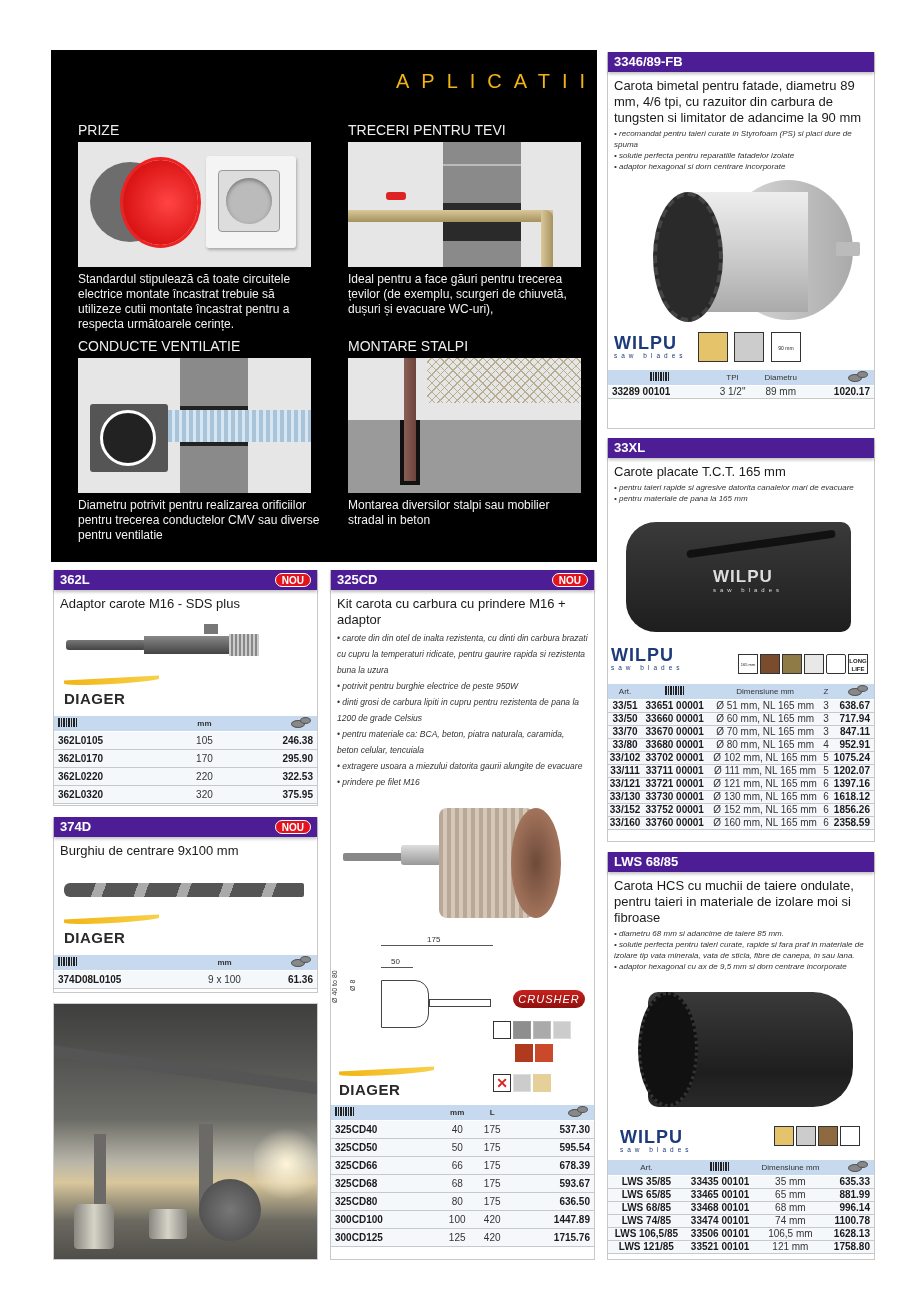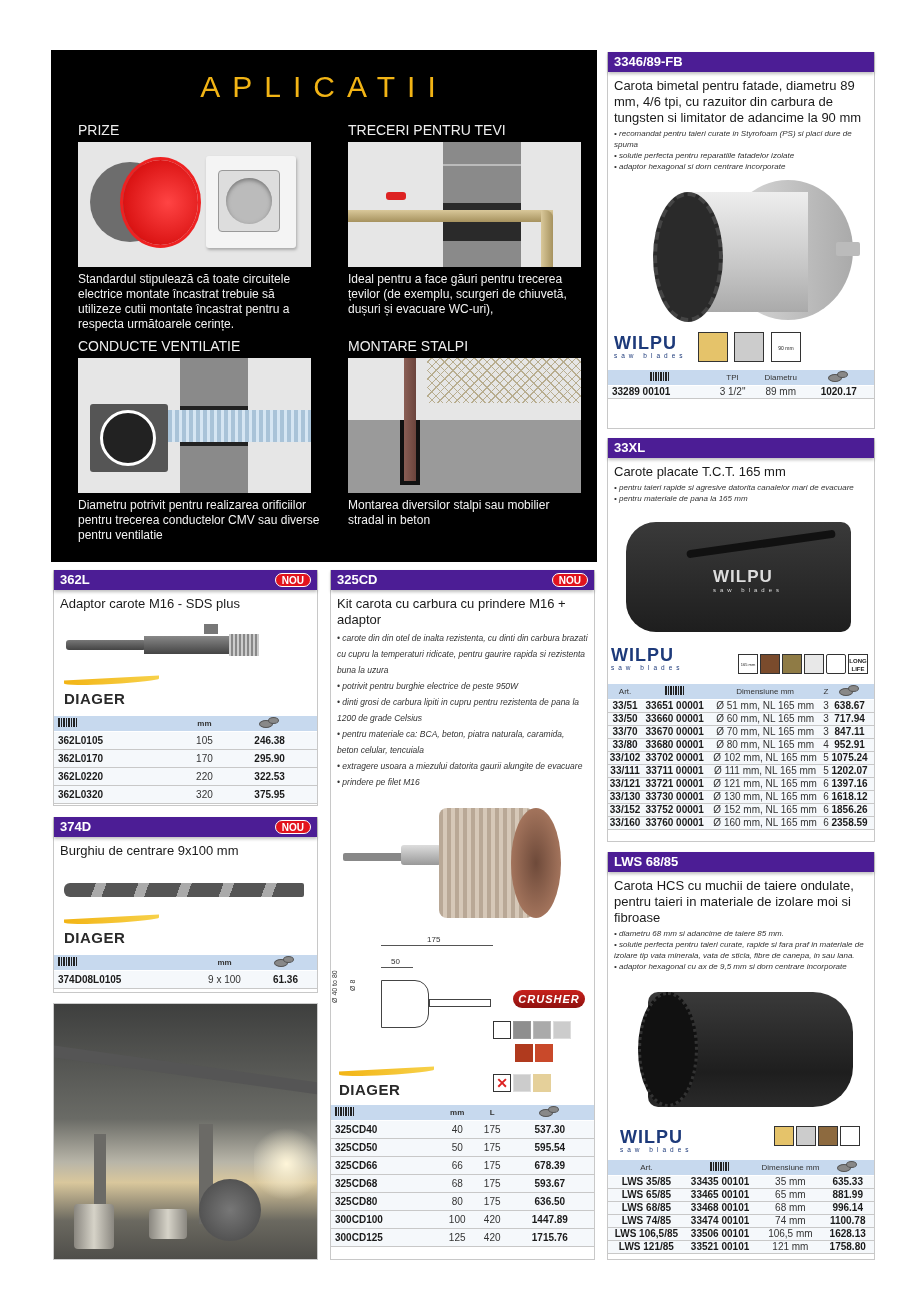--- a/index.html
+++ b/index.html
@@ -1,35 +1,35 @@
 <!DOCTYPE html>
 <html><head>
 <meta charset="utf-8">
 <style>
 *{box-sizing:border-box;margin:0;padding:0}
 body{width:920px;height:1301px;background:#fff;position:relative;font-family:"Liberation Sans",sans-serif;color:#1a1a1a;overflow:hidden}
 .abs{position:absolute}
 
 #apl{left:51px;top:50px;width:546px;height:512px;background:#000;color:#fff}
-#apl .title{position:absolute;left:0;right:0;top:20px;text-align:center;color:#f2b415;font-size:30px;letter-spacing:12px;font-weight:300}
+#apl .title{position:absolute;left:0;right:0;top:20px;text-align:right;color:#f2b415;font-size:20px;letter-spacing:12px;font-weight:300}
 #apl .sec-h{position:absolute;font-size:14px;color:#eee;text-transform:uppercase}
 #apl .pic{position:absolute;background:#e6e6e6;overflow:hidden}
 #apl .desc{position:absolute;font-size:12px;line-height:15px;color:#f2f2f2}
 
 .card{position:absolute;background:#fff;border:1px solid #c8c8c8;border-top:none}
 .card .hdr{height:20px;background:#4c1d95;color:#fff;font-weight:bold;font-size:13px;line-height:20px;padding-left:6px;position:relative;box-shadow:0 2px 3px rgba(0,0,0,.25)}
 .nou{position:absolute;right:6px;top:3px;height:14px;line-height:14px;padding:0 6px;border-radius:7px;background:#e2131d;color:#fff;font-size:10px;font-weight:bold;border:1px solid #fff}
 .ptitle{font-weight:normal;font-size:13px;line-height:16px;padding:6px 6px 2px;color:#1a1a1a}
 .bul{font-style:italic;font-size:8px;line-height:11px;color:#333;padding:0 6px}
 .bul.lg{font-size:8.5px;line-height:16px}
 table{border-collapse:collapse;width:100%}
 th{background:#c7d9ee;font-weight:normal;font-size:8px;color:#333;height:15px;border-bottom:1px solid #fff}
 td{font-size:10px;height:13px;border-bottom:1px solid #c8c8c8;color:#333;background:#f5f8fb}
 td.b{font-weight:bold;color:#1a1a1a}
-td.r,th.r{text-align:center;padding-right:4px}
+td.r,th.r{text-align:right;padding-right:4px}
 td.c,th.c{text-align:center}
 td.l,th.l{text-align:left;padding-left:4px}
 .wilpu{font-family:"Liberation Sans",sans-serif;font-weight:bold;color:#1d3a7a;font-size:18px;letter-spacing:1px;line-height:18px}
 .wilpu small{display:block;font-size:6.5px;letter-spacing:4px;font-weight:normal;color:#1d3a7a;line-height:8px}
 .diager{font-weight:900;font-size:15px;color:#2a2a2a;letter-spacing:.5px}
 .diager-swoosh{height:6px;border-radius:0 0 50% 50%;background:linear-gradient(90deg,#f2b415,#f7d14a);transform:skewY(-3deg)}
 .ic{display:inline-block;width:20px;height:20px;border:1px solid #333;background:#ddd;margin-left:2px;vertical-align:middle}
 .barcode{display:inline-block;width:20px;height:9px;background:repeating-linear-gradient(90deg,#222 0 2px,transparent 2px 3px,#222 3px 4px,transparent 4px 5px)}
 .coins{display:inline-block;width:22px;height:10px;position:relative}
 .coins:before,.coins:after{content:"";position:absolute;border-radius:50%;background:#888;border:1px solid #555}
@@ -383,21 +383,21 @@
 
   <div style="position:relative;height:130px">
     <div style="position:absolute;left:50px;top:10px;width:112px;height:1px;background:#555"></div>
     <div style="position:absolute;left:96px;top:0;font-size:8px;color:#333">175</div>
     <div style="position:absolute;left:50px;top:32px;width:32px;height:1px;background:#555"></div>
     <div style="position:absolute;left:60px;top:22px;font-size:8px;color:#333">50</div>
     <div style="position:absolute;left:50px;top:45px;width:48px;height:48px;border:1px solid #444;border-radius:0 14px 14px 0;background:#fff"></div>
     <div style="position:absolute;left:98px;top:64px;width:62px;height:8px;border:1px solid #444;background:#fff"></div>
     <div style="position:absolute;left:0;top:68px;font-size:7px;color:#333;transform:rotate(-90deg);transform-origin:left top;width:60px">Ø 40 to 80</div>
     <div style="position:absolute;left:18px;top:56px;font-size:7px;color:#333;transform:rotate(-90deg);transform-origin:left top;width:30px">Ø 8</div>
-    <div style="position:absolute;left:182px;top:55px;width:72px;height:18px;border-radius:9px;background:linear-gradient(#c8211c,#8f110f);color:#fff;font-weight:bold;font-style:italic;font-size:11px;text-align:center;line-height:18px;letter-spacing:1px">CRUSHER</div>
+    <div style="position:absolute;left:182px;top:55px;width:72px;height:18px;border-radius:9px;background:linear-gradient(#c8211c,#8f110f);color:#fff;font-weight:normal;font-style:italic;font-size:11px;text-align:center;line-height:18px;letter-spacing:1px">CRUSHER</div>
     <div style="position:absolute;left:160px;top:85px">
       <span class="ic" style="width:18px;height:18px;background:#fff"></span><span class="ic" style="width:18px;height:18px;background:#8e8e8e;border-color:#999"></span><span class="ic" style="width:18px;height:18px;background:#aaa;border-color:#bbb"></span><span class="ic" style="width:18px;height:18px;background:#ccc;border-color:#ddd"></span>
     </div>
     <div style="position:absolute;left:182px;top:108px">
       <span class="ic" style="width:18px;height:18px;background:#b03a1e;border-color:#b03a1e"></span><span class="ic" style="width:18px;height:18px;background:#c9492a;border-color:#c9492a"></span>
     </div>
   </div>
 
   <div style="position:relative;height:40px">
     <div style="position:absolute;left:8px;top:0">

